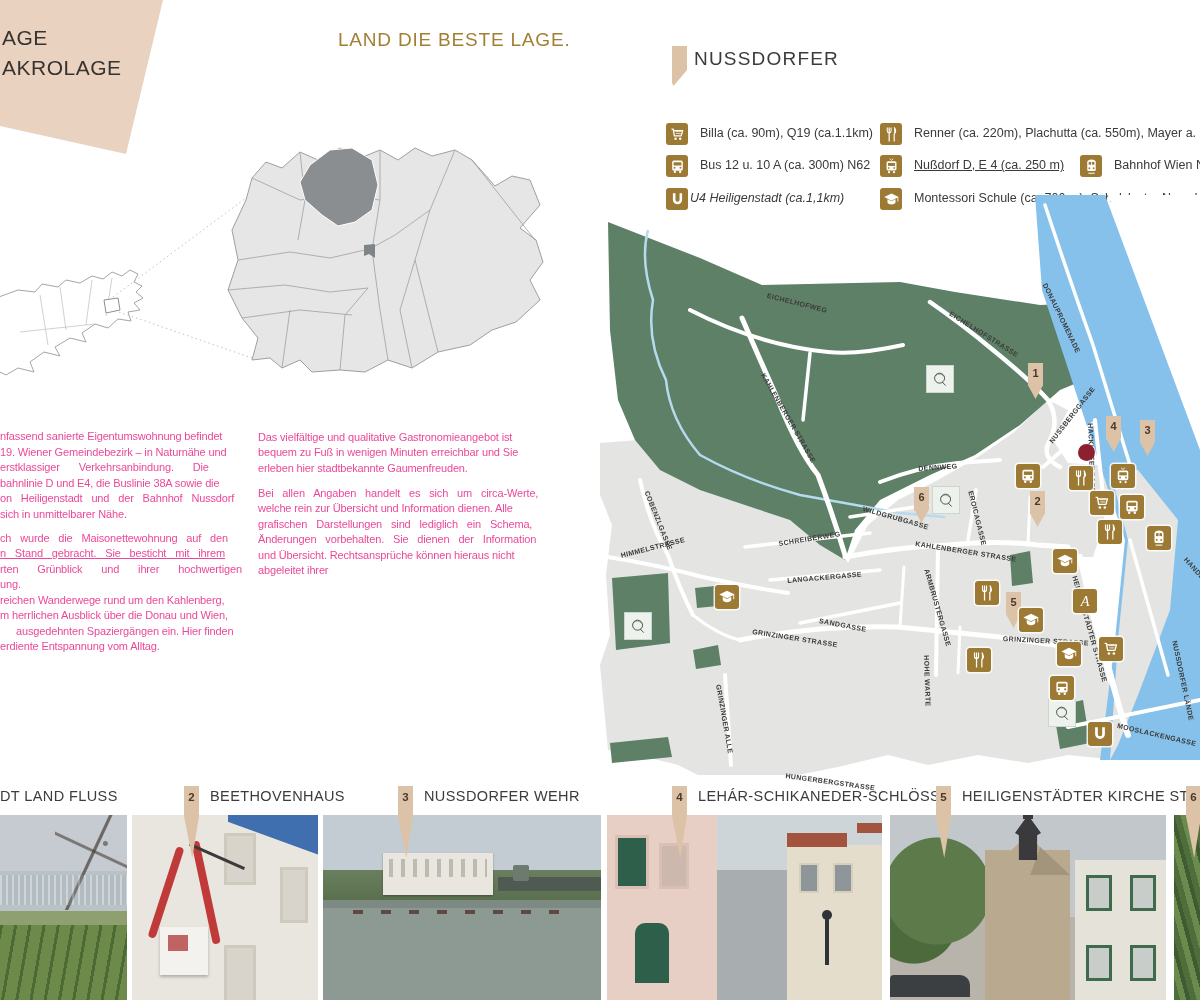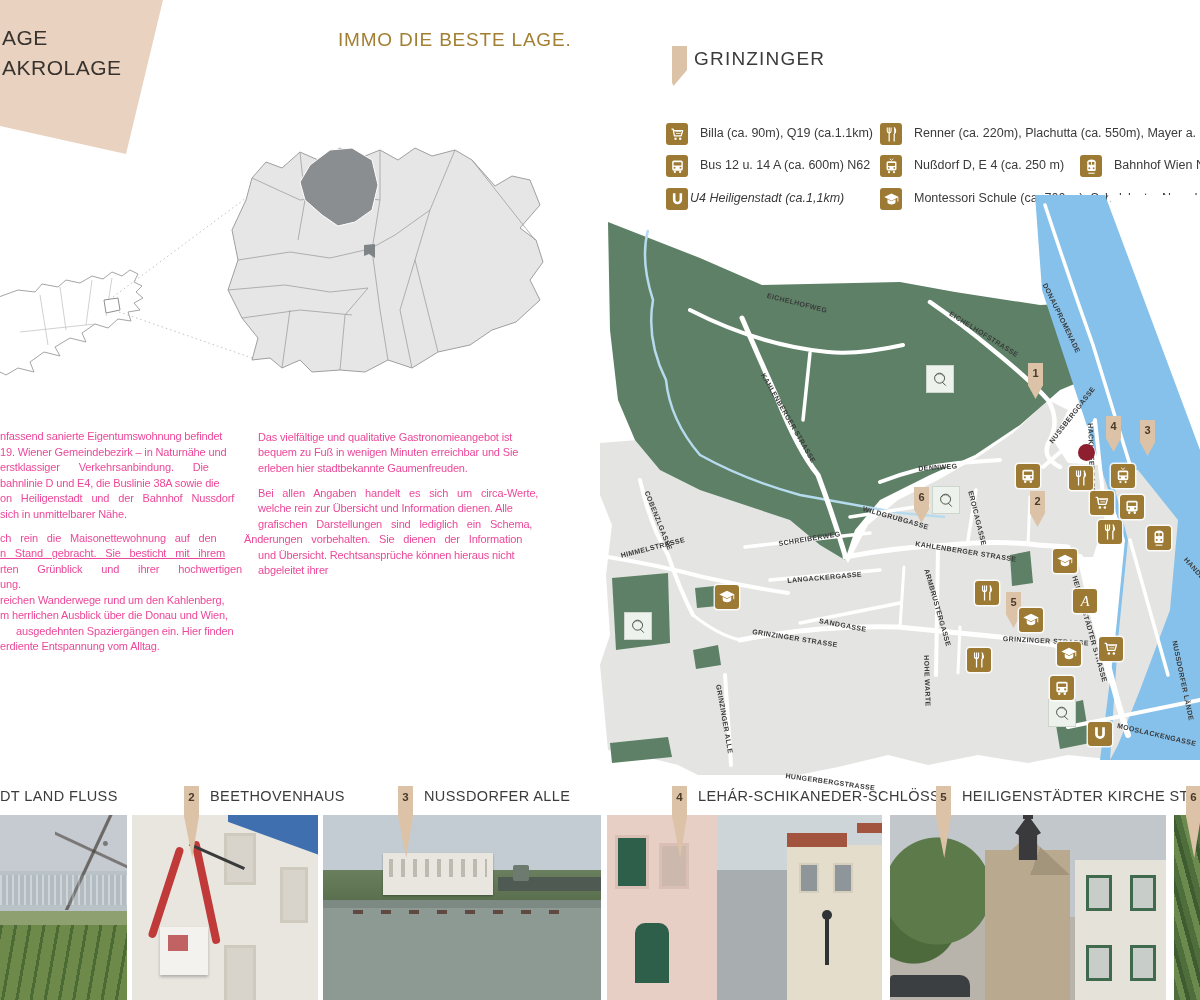--- a/index.html
+++ b/index.html
@@ -111,40 +111,40 @@
         <path d="M6.5 8.5c2.5-3.5 8-3 9.5.5" opacity=".55"></path>
       </g>
     </symbol>
   </defs>
 </svg>
 
 <div class="abs corner"></div>
 <div class="abs corner-line" style="left:2px;top:26px;">AGE</div>
 <div class="abs corner-line" style="left:2px;top:56px;">AKROLAGE</div>
 
-<div class="abs center-title">IMMO DIE BESTE LAGE.</div>
+<div class="abs center-title">LAND DIE BESTE LAGE.</div>
 
 <div class="abs mikro-flag"></div>
-<div class="abs mikro-title">GRINZINGER</div>
+<div class="abs mikro-title">NUSSDORFER</div>
 
 <div class="abs" style="left:666px;top:123px;">
   <span class="leg-icon abs" style="left:0;top:0;">
       <svg>
         <use href="#i-cart"></use>
       </svg>
     </span>
   <span class="leg-label abs" style="left:34px;top:3px;">Billa (ca. 90m), Q19 (ca.1.1km)</span>
 </div>
 <div class="abs" style="left:666px;top:155px;">
   <span class="leg-icon abs" style="left:0;top:0;">
       <svg>
         <use href="#i-bus"></use>
       </svg>
     </span>
-  <span class="leg-label abs" style="left:34px;top:3px;">Bus 12 u. 14 A (ca. 600m) N62</span>
+  <span class="leg-label abs" style="left:34px;top:3px;">Bus 12 u. 10 A (ca. 300m) N62</span>
 </div>
 <div class="abs" style="left:666px;top:188px;">
   <span class="leg-icon abs" style="left:0;top:0;">
       <svg>
         <use href="#i-metro"></use>
       </svg>
     </span>
   <span class="leg-label abs" style="left:24px;top:3px;font-style:italic;">U4 Heiligenstadt (ca.1,1km)</span>
 </div>
 <div class="abs" style="left:880px;top:123px;">
@@ -154,21 +154,21 @@
       </svg>
     </span>
   <span class="leg-label abs" style="left:34px;top:3px;">Renner (ca. 220m), Plachutta (ca. 550m), Mayer a. P</span>
 </div>
 <div class="abs" style="left:880px;top:155px;">
   <span class="leg-icon abs" style="left:0;top:0;">
       <svg>
         <use href="#i-tram"></use>
       </svg>
     </span>
-  <span class="leg-label abs" style="left:34px;top:3px;">Nußdorf D, E 4 (ca. 250 m)</span>
+  <span class="leg-label abs" style="left:34px;top:3px;text-decoration:underline;">Nußdorf D, E 4 (ca. 250 m)</span>
 </div>
 <div class="abs" style="left:880px;top:188px;">
   <span class="leg-icon abs" style="left:0;top:0;">
       <svg>
         <use href="#i-school"></use>
       </svg>
     </span>
   <span class="leg-label abs" style="left:34px;top:3px;">Montessori Schule (ca. 700 m), Schulcluster Nussdo</span>
 </div>
 <div class="abs" style="left:1080px;top:155px;">
@@ -206,37 +206,37 @@
   <path d="M364 105 L375 104 375 118 369 114 364 116 Z" fill="#7f8487"></path>
 </svg>
 
 <div>
   <div class="bodyline" style="left:0;top:430px;">nfassend sanierte Eigentumswohnung befindet</div>
   <div class="bodyline" style="left:0;top:446px;">19. Wiener Gemeindebezirk – in Naturnähe und</div>
   <div class="bodyline ws2" style="left:0;top:461px;">erstklassiger Verkehrsanbindung. Die</div>
   <div class="bodyline" style="left:0;top:477px;">bahnlinie D und E4, die Buslinie 38A sowie die</div>
   <div class="bodyline ws1" style="left:0;top:492px;">on Heiligenstadt und der Bahnhof Nussdorf</div>
   <div class="bodyline" style="left:0;top:508px;">sich in unmittelbarer Nähe.</div>
-  <div class="bodyline ws1" style="left:0;top:532px;">ch rein die Maisonettewohnung auf den</div>
+  <div class="bodyline ws1" style="left:0;top:532px;">ch wurde die Maisonettewohnung auf den</div>
   <div class="bodyline ws1" style="left:0;top:547px;text-decoration:underline;">n Stand gebracht. Sie besticht mit ihrem</div>
   <div class="bodyline ws2" style="left:0;top:563px;">rten Grünblick und ihrer hochwertigen</div>
   <div class="bodyline" style="left:0;top:578px;">ung.</div>
   <div class="bodyline" style="left:0;top:594px;">reichen Wanderwege rund um den Kahlenberg,</div>
   <div class="bodyline" style="left:0;top:609px;">m herrlichen Ausblick über die Donau und Wien,</div>
   <div class="bodyline" style="left:16px;top:625px;">ausgedehnten Spaziergängen ein. Hier finden</div>
   <div class="bodyline" style="left:0;top:640px;">erdiente Entspannung vom Alltag.</div>
 </div>
 <div>
   <div class="bodyline" style="left:258px;top:431px;">Das vielfältige und qualitative Gastronomieangebot ist</div>
   <div class="bodyline" style="left:258px;top:446px;">bequem zu Fuß in wenigen Minuten erreichbar und Sie</div>
   <div class="bodyline" style="left:258px;top:462px;">erleben hier stadtbekannte Gaumenfreuden.</div>
   <div class="bodyline ws1" style="left:258px;top:487px;">Bei allen Angaben handelt es sich um circa-Werte,</div>
   <div class="bodyline" style="left:258px;top:502px;">welche rein zur Übersicht und Information dienen. Alle</div>
   <div class="bodyline ws1" style="left:258px;top:518px;">grafischen Darstellungen sind lediglich ein Schema,</div>
-  <div class="bodyline ws1" style="left:244px;top:533px;">Änderungen vorbehalten. Sie dienen der Information</div>
+  <div class="bodyline ws1" style="left:258px;top:533px;">Änderungen vorbehalten. Sie dienen der Information</div>
   <div class="bodyline" style="left:258px;top:549px;">und Übersicht. Rechtsansprüche können hieraus nicht</div>
   <div class="bodyline" style="left:258px;top:564px;">abgeleitet ihrer</div>
 </div>
 
 <div id="micromap" class="abs">
   <svg width="602" height="580" viewBox="0 0 602 580" style="position:absolute;left:0;top:0;">
 
     <path fill="#e4e4e2" d="M2 248 40 245 70 262 110 285 160 305 205 325 240 350 250 368 270 330 300 305 340 285 380 262 415 238 450 205 470 215 455 245 470 268 500 270 512 290 505 330 495 362 482 362 492 420 505 468 515 505 530 540 520 565 470 560 430 568 380 560 330 570 290 560 240 572 200 580 160 598 120 590 80 570 40 560 10 555 2 470 12 440 8 380 14 330 2 300 Z"></path>
 
     <path fill="#5d8066" d="M10 27 102 63 164 90 302 87 357 97 442 110 512 107 544 135 522 170 462 195 422 230 377 260 332 280 282 305 257 335 247 365 222 350 192 325 147 310 102 295 62 275 37 245 20 205 12 135 Z"></path>
@@ -421,21 +421,21 @@
       <svg>
         <use href="#i-metro"></use>
       </svg>
     </div>
 </div>
 
 <div class="cap-label" style="left:0;top:788px;">DT LAND FLUSS</div>
 <div class="cap-pennant" style="left:184px;top:786px;">2</div>
 <div class="cap-label" style="left:210px;top:788px;">BEETHOVENHAUS</div>
 <div class="cap-pennant" style="left:398px;top:786px;">3</div>
-<div class="cap-label" style="left:424px;top:788px;">NUSSDORFER ALLE</div>
+<div class="cap-label" style="left:424px;top:788px;">NUSSDORFER WEHR</div>
 <div class="cap-pennant" style="left:672px;top:786px;">4</div>
 <div class="cap-label" style="left:698px;top:788px;">LEHÁR-SCHIKANEDER-SCHLÖSSL</div>
 <div class="cap-pennant" style="left:936px;top:786px;">5</div>
 <div class="cap-label" style="left:962px;top:788px;">HEILIGENSTÄDTER KIRCHE ST. JAKOB</div>
 <div class="cap-pennant" style="left:1186px;top:786px;">6</div>
 
 <div class="photo" style="left:0;width:127px;background:linear-gradient(#c6cbd1 0 30%,#b9c2c6 30% 52%,#8ea06f 52% 60%,#5a7a3e 60% 100%);">
   <div style="left:0;top:110px;width:127px;height:75px;background:repeating-linear-gradient(100deg,#4c6a33 0 3px,#6d8a4a 3px 14px);"></div>
   <div style="left:55px;top:0;width:72px;height:95px;background:
        radial-gradient(circle at 70% 30%, rgba(60,55,50,.55) 0 2px, transparent 3px),

